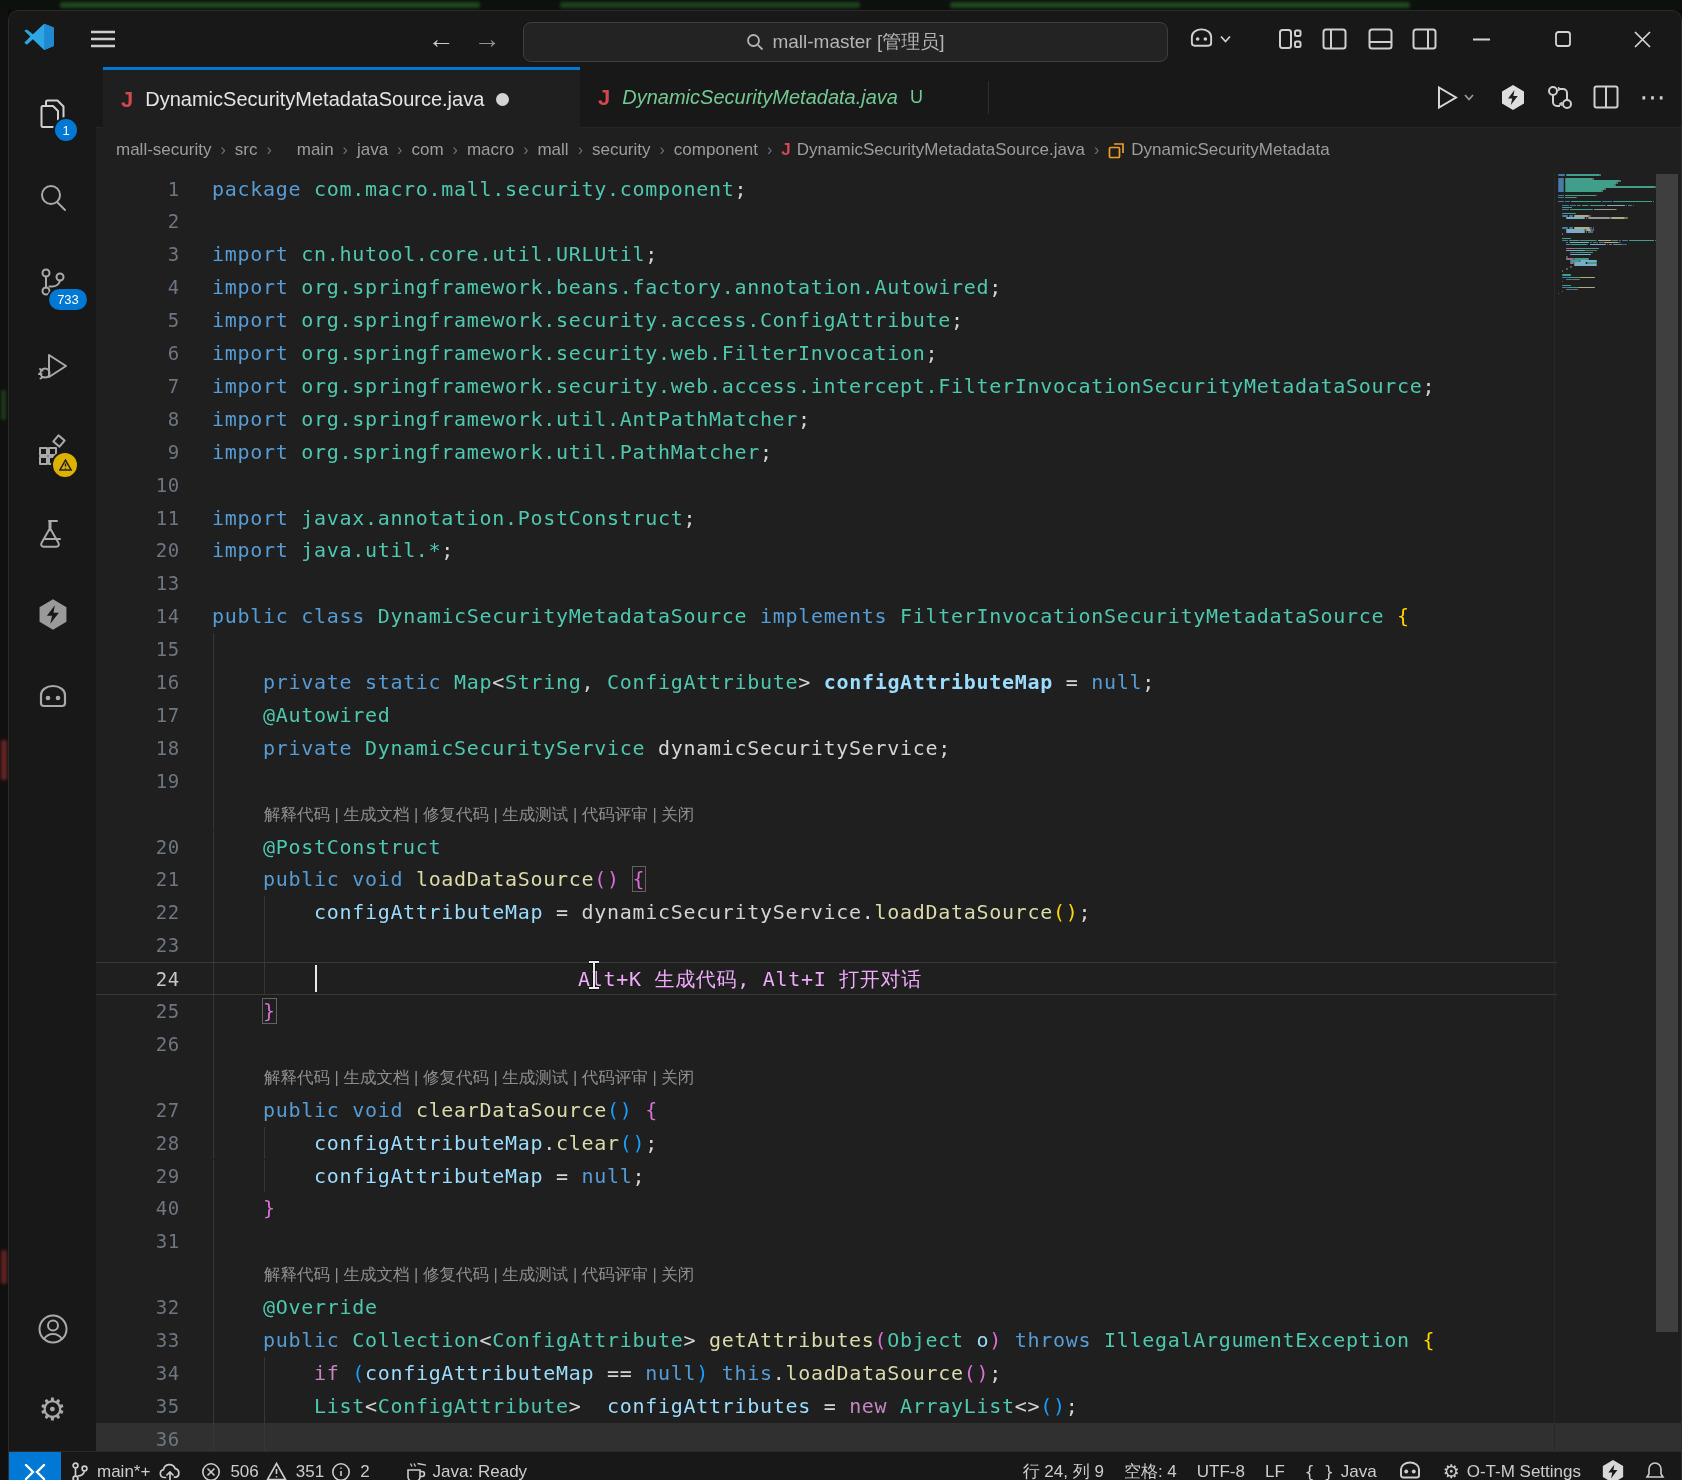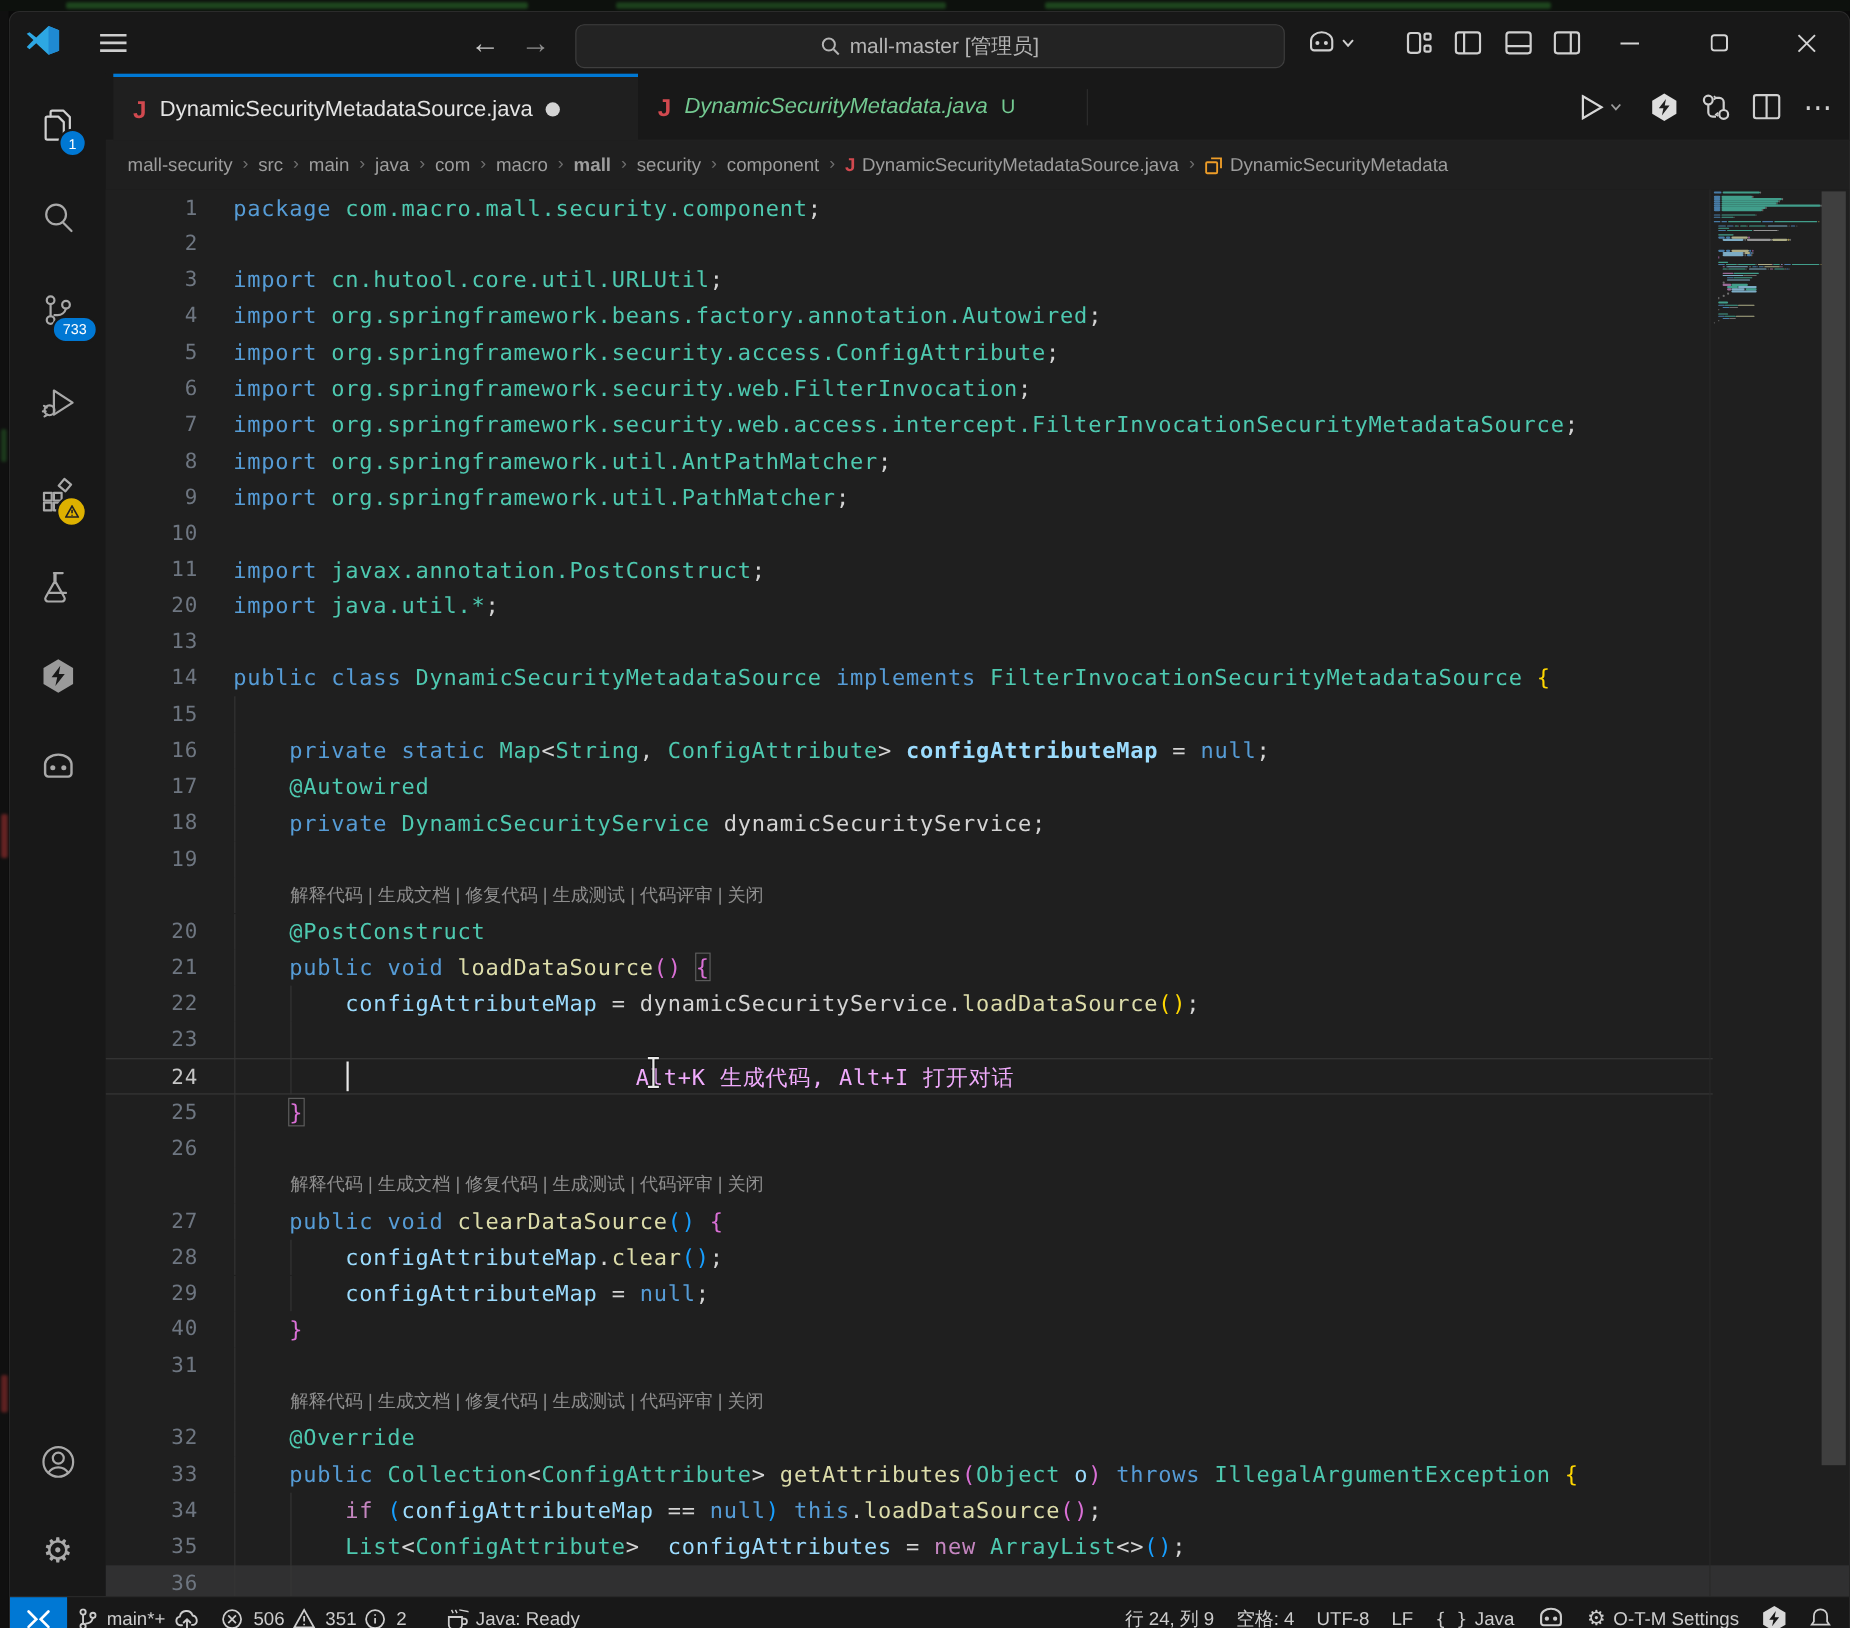--- a/index.html
+++ b/index.html
@@ -219,37 +219,37 @@
 
   <div id="breadcrumb" class="abs">
       <span class="bc-item" style="display: inline-flex; align-items: center; gap: 6px; justify-content: flex-end;">
         <span>mall-security</span>
       </span>
       <span class="bc-sep">›</span>
       <span class="bc-item" style="display: inline-flex; align-items: center; gap: 6px;">
         <span>src</span>
       </span>
       <span class="bc-sep">›</span>
-      <span class="bc-item" style="display: inline-flex; align-items: center; gap: 6px;">
+      <span class="bc-item" style="display: inline-flex; align-items: center; gap: 6px; margin-left: 16px;">
         <span>main</span>
       </span>
       <span class="bc-sep">›</span>
       <span class="bc-item" style="display: inline-flex; align-items: center; gap: 6px;">
         <span>java</span>
       </span>
       <span class="bc-sep">›</span>
       <span class="bc-item" style="display: inline-flex; align-items: center; gap: 6px;">
         <span>com</span>
       </span>
       <span class="bc-sep">›</span>
       <span class="bc-item" style="display: inline-flex; align-items: center; gap: 6px;">
         <span>macro</span>
       </span>
       <span class="bc-sep">›</span>
-      <span class="bc-item" style="display: inline-flex; align-items: center; gap: 6px; font-weight: bold;">
+      <span class="bc-item" style="display: inline-flex; align-items: center; gap: 6px;">
         <span>mall</span>
       </span>
       <span class="bc-sep">›</span>
       <span class="bc-item" style="display: inline-flex; align-items: center; gap: 6px;">
         <span>security</span>
       </span>
       <span class="bc-sep">›</span>
       <span class="bc-item" style="display: inline-flex; align-items: center; gap: 6px;">
         <span>component</span>
       </span>

